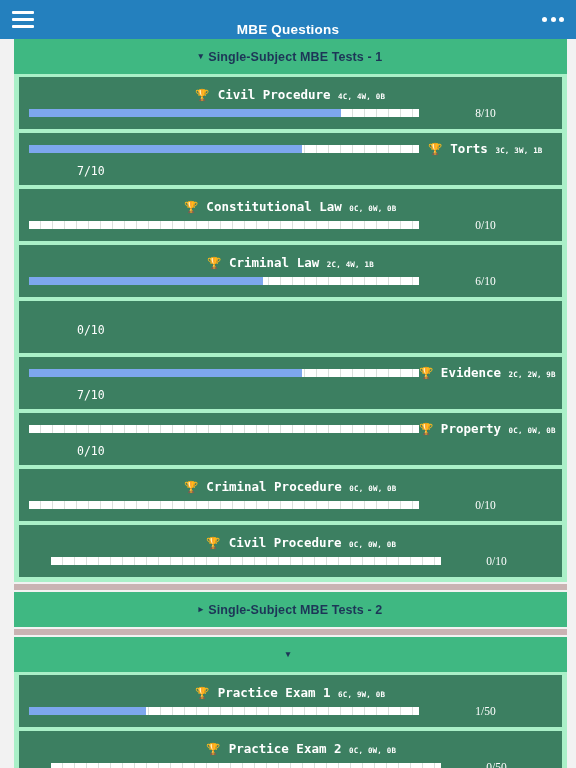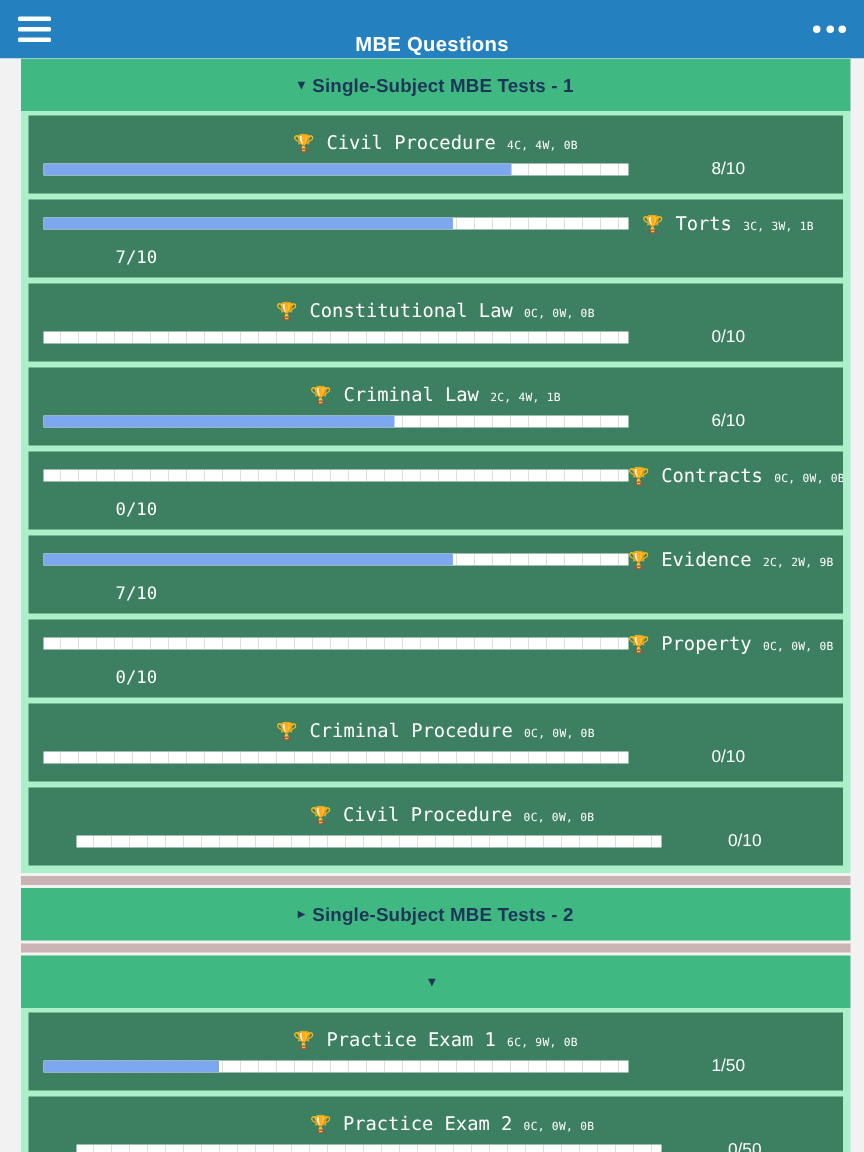--- a/index.html
+++ b/index.html
@@ -50,35 +50,36 @@
     height: 52px; margin-bottom: 4px; padding: 0 10px;
     display: flex; flex-direction: column; justify-content: center;
     position: relative; overflow: hidden;
   }
   .row:last-child { margin-bottom: 0; padding-left: 32px; }
 
   .row-title {
     font-family: "DejaVu Sans Mono", "Liberation Mono", monospace;
     font-size: 12.5px; text-align: center; white-space: nowrap;
     line-height: 15px;
+    font-weight: bold;
   }
   .row-title .trophy { font-size: 11.5px; }
   .row-title .cwb { font-size: 7.5px; letter-spacing: .2px; }
 
   .row-bottom { display: flex; align-items: center; gap: 0; margin-top: 3px; }
   .bar {
     position: relative; height: 8px; background: #ffffff;
     flex: 0 0 auto; width: 390px; overflow: hidden;
     background-image: repeating-linear-gradient(to right,
       rgba(0,0,0,0) 0px, rgba(0,0,0,0) 11px,
       rgba(120,140,130,.28) 11px, rgba(120,140,130,.28) 12px);
   }
   .bar .fill { position: absolute; left: 0; top: 0; bottom: 0; background: #7da7ee; }
   .score {
-    font-family: Liberation Sans, sans-serif;
+    font-family: Liberation Serif, serif;
     font-size: 11.5px; color: #ffffff; text-align: center; flex: 1 1 auto;
   }
 
   
   .row.rev { justify-content: center; }
   .row.rev .rev-line { display: flex; align-items: center; gap: 0; }
   .row.rev .rev-line .bar { margin-right: 0; }
   .row.rev .rev-line .row-title { flex: 1 1 auto; text-align: center; }
   .row.rev .score-left {
     font-family: "DejaVu Sans Mono", "Liberation Mono", monospace;
@@ -142,26 +143,20 @@
             <div class="row">
               <div class="row-title"><span class="trophy">🏆</span><span class="tname"> Criminal Law </span> <span class="cwb">2C, 4W, 1B</span></div>
               <div class="row-bottom">
                 <div class="bar">
                   <div class="fill" style="width: 60%;"></div>
                 </div>
                 <div class="score">6/10</div>
               </div>
             </div>
             <div class="row rev">
-              <div class="rev-line">
-                <div class="bar">
-                  <div class="fill" style="width: 0%;"></div>
-                </div>
-                <div class="row-title"><span class="trophy">🏆</span><span class="tname"> Contracts </span> <span class="cwb">0C, 0W, 0B</span></div>
-              </div>
               <div class="score-left">0/10</div>
             </div>
             <div class="row rev">
               <div class="rev-line">
                 <div class="bar">
                   <div class="fill" style="width: 70%;"></div>
                 </div>
                 <div class="row-title"><span class="trophy">🏆</span><span class="tname"> Evidence </span> <span class="cwb">2C, 2W, 9B</span></div>
               </div>
               <div class="score-left">7/10</div>

